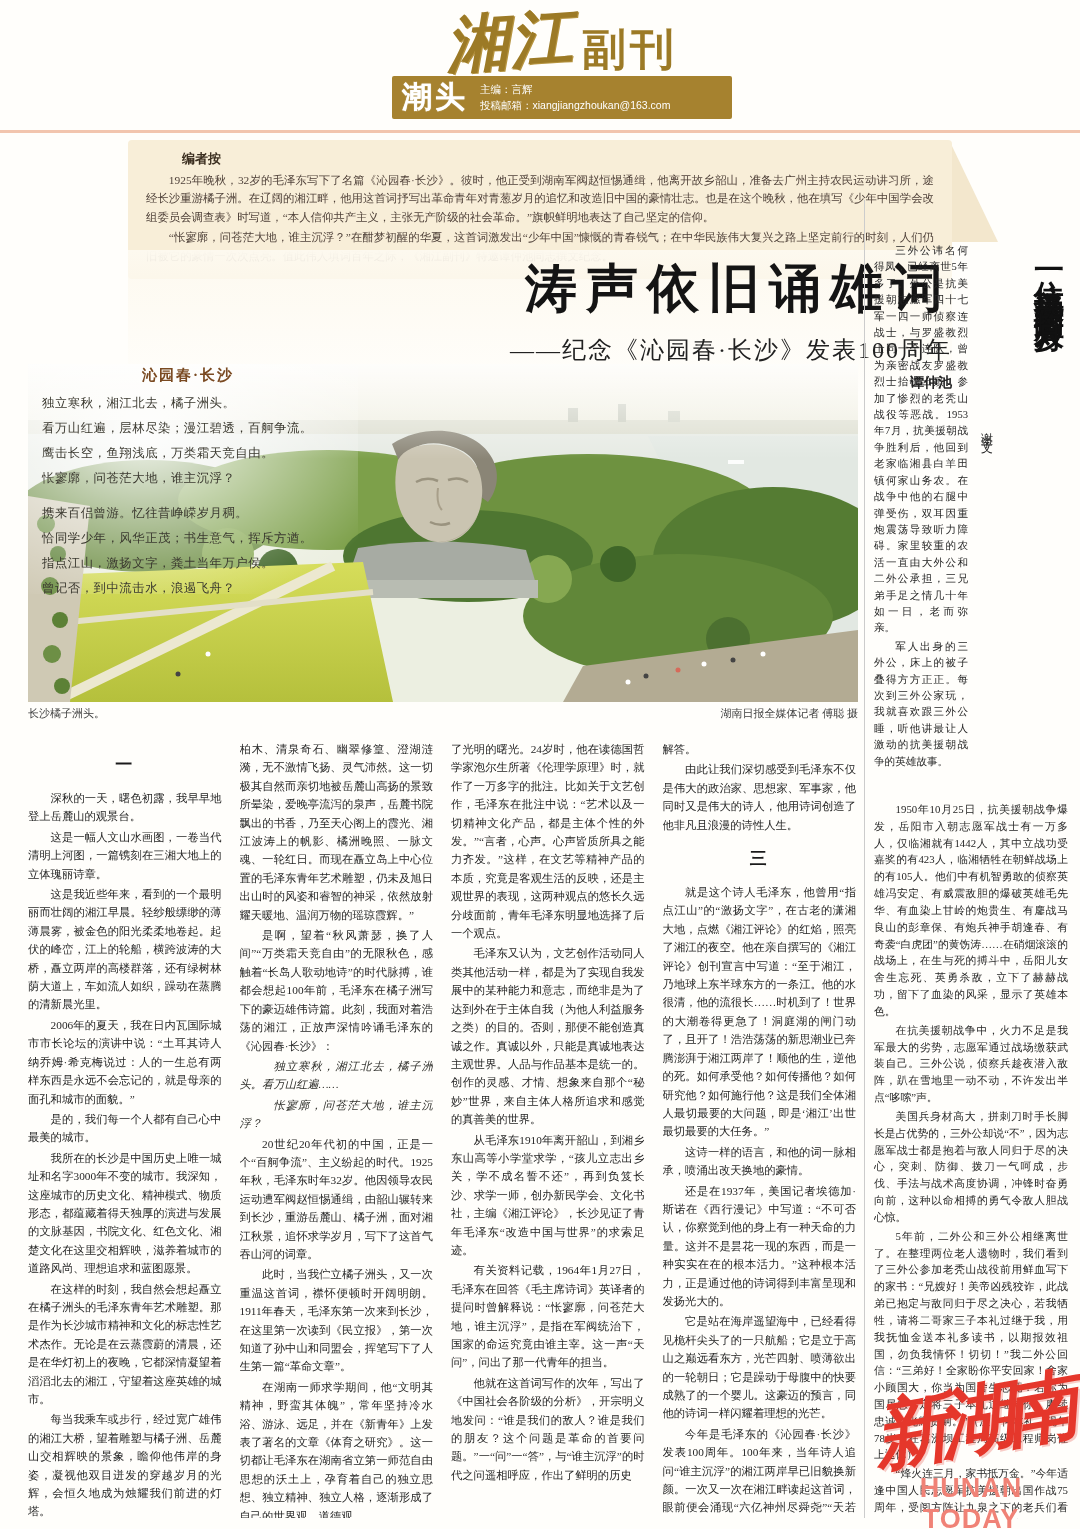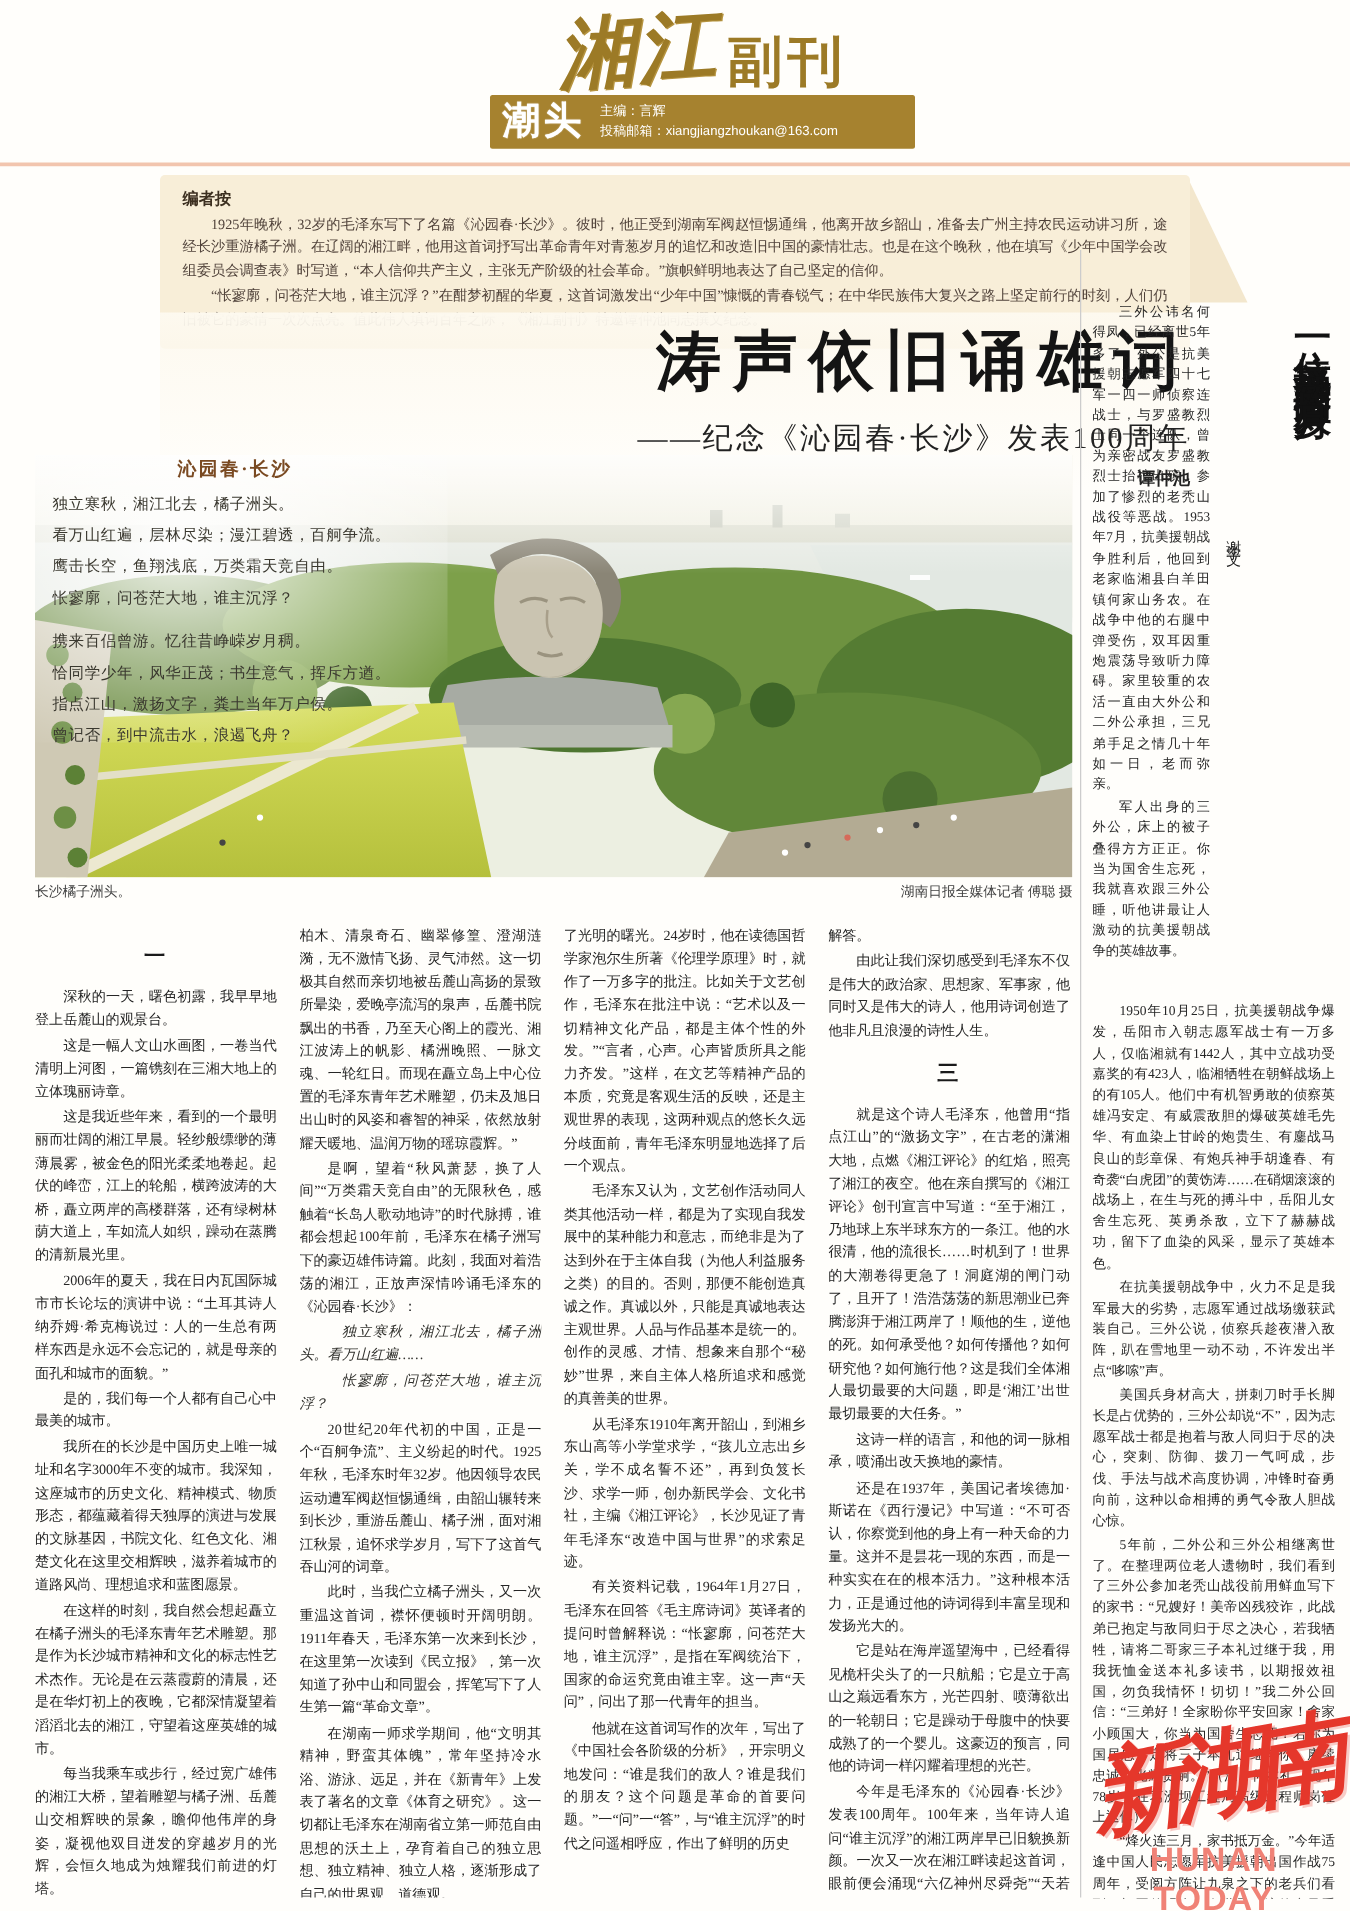--- a/index.html
+++ b/index.html
@@ -19,21 +19,21 @@
   .mast-right{position:absolute;left:903px;top:16px;width:170px;}
   .paper-name{color:#b5271d;line-height:1;}
   .paper-cn{font-size:31px;font-weight:900;font-style:italic;letter-spacing:1px;}
   .paper-no{font-size:36px;font-weight:900;margin-left:6px;vertical-align:-2px;}
   .date-line,.editors-line{font-family:"Liberation Sans",sans-serif;font-size:10.5px;color:#5a5a5a;
            margin-top:4px;letter-spacing:1px;}
   .red-rule{position:absolute;left:0;top:130px;width:1080px;height:3px;background:#f2c5ae;}
   
   .editor-note{position:absolute;left:128px;top:140px;width:788px;background:#f8eed8;
                border-radius:4px;padding:10px 18px 12px;color:#50423a;}
-  .note-label{font-weight:bold;font-size:13px;color:#3c2f20;margin-bottom:3px;}
+  .note-label{font-weight:bold;font-size:13px;color:#3c2f20;margin-bottom:3px;margin-left:36px;}
   .editor-note p{margin:2px 0;font-size:11.4px;line-height:1.62;text-indent:2em;text-align:justify;}
   .note-fold{position:absolute;right:-46px;top:6px;width:0;height:0;
              border-left:46px solid #f3e7cd;border-top:96px solid transparent;}
   
   .headline{position:absolute;left:128px;top:250px;width:824px;text-align:right;
             background:linear-gradient(#fdf9ef, rgba(255,255,255,0));padding-top:4px;}
   .headline h1{margin:0;font-size:52px;font-weight:900;letter-spacing:9px;color:#141414;}
   .headline .subtitle{margin-top:10px;font-size:24px;color:#222;letter-spacing:2px;}
   .headline .author{margin-top:8px;font-size:14px;font-weight:bold;color:#222;}
   
@@ -243,21 +243,21 @@
         <p class="para">今年是毛泽东的《沁园春·长沙》发表100周年。100年来，当年诗人追问“谁主沉浮”的湘江两岸早已旧貌换新颜。一次又一次在湘江畔读起这首词，眼前便会涌现“六亿神州尽舜尧”“天若有情天亦老”“人间正道是沧桑”“阅尽人间春色”“环球同此凉热”的神妙诗境。</p>
       </div>
   </section>
 
   <div class="v-rule"></div>
 
   <aside class="side">
     <div class="side-top">
       <div class="side-lead" id="side-lead">
           <p class="side-para">三外公讳名何得凤，已经离世5年多了。外公是抗美援朝志愿军四十七军一四一师侦察连战士，与罗盛教烈士同一个连队，曾为亲密战友罗盛教烈士抬棺出殡，参加了惨烈的老秃山战役等恶战。1953年7月，抗美援朝战争胜利后，他回到老家临湘县白羊田镇何家山务农。在战争中他的右腿中弹受伤，双耳因重炮震荡导致听力障碍。家里较重的农活一直由大外公和二外公承担，三兄弟手足之情几十年如一日，老而弥亲。</p>
-          <p class="side-para">军人出身的三外公，床上的被子叠得方方正正。你当为国舍生忘死，我就喜欢跟三外公睡，听他讲最让人激动的抗美援朝战争的英雄故事。</p>
+          <p class="side-para">军人出身的三外公，床上的被子叠得方方正正。每次到三外公家玩，我就喜欢跟三外公睡，听他讲最让人激动的抗美援朝战争的英雄故事。</p>
         </div>
       <div class="side-byline">谢学文</div>
       <h2 class="side-title">一位抗美援朝老兵的烽火岁月</h2>
     </div>
     <div class="side-body" id="side-body">
         <p class="side-para">1950年10月25日，抗美援朝战争爆发，岳阳市入朝志愿军战士有一万多人，仅临湘就有1442人，其中立战功受嘉奖的有423人，临湘牺牲在朝鲜战场上的有105人。他们中有机智勇敢的侦察英雄冯安定、有威震敌胆的爆破英雄毛先华、有血染上甘岭的炮贵生、有鏖战马良山的彭章保、有炮兵神手胡逢春、有奇袭“白虎团”的黄饬涛……在硝烟滚滚的战场上，在生与死的搏斗中，岳阳儿女舍生忘死、英勇杀敌，立下了赫赫战功，留下了血染的风采，显示了英雄本色。</p>
         <p class="side-para">在抗美援朝战争中，火力不足是我军最大的劣势，志愿军通过战场缴获武装自己。三外公说，侦察兵趁夜潜入敌阵，趴在雪地里一动不动，不许发出半点“哆嗦”声。</p>
         <p class="side-para">美国兵身材高大，拼刺刀时手长脚长是占优势的，三外公却说“不”，因为志愿军战士都是抱着与敌人同归于尽的决心，突刺、防御、拨刀一气呵成，步伐、手法与战术高度协调，冲锋时奋勇向前，这种以命相搏的勇气令敌人胆战心惊。</p>
         <p class="side-para">5年前，二外公和三外公相继离世了。在整理两位老人遗物时，我们看到了三外公参加老秃山战役前用鲜血写下的家书：“兄嫂好！美帝凶残狡诈，此战弟已抱定与敌同归于尽之决心，若我牺牲，请将二哥家三子本礼过继于我，用我抚恤金送本礼多读书，以期报效祖国，勿负我情怀！切切！”我二外公回信：“三弟好！全家盼你平安回家！舍家小顾国大，你当为国舍生忘死！若你为国尽忠，定将三子本礼过继与你，赓续忠诚，光耀贤嗣。”（注：何本礼，现年78岁，在葛洲坝工程局高级工程师岗位上退休）</p>
         <p class="side-para">“烽火连三月，家书抵万金。”今年适逢中国人民志愿军抗美援朝出国作战75周年，受阅方阵让九泉之下的老兵们看到了祖国的强大：有世界一流的东风系列导弹；有完全自主设计建造的弹射型航母福建舰；有122个发射单元的055大驱；有远程穿透、强大火力打击能力的新型战机……老人家若能看到这些，一定会十分欣慰！</p>

